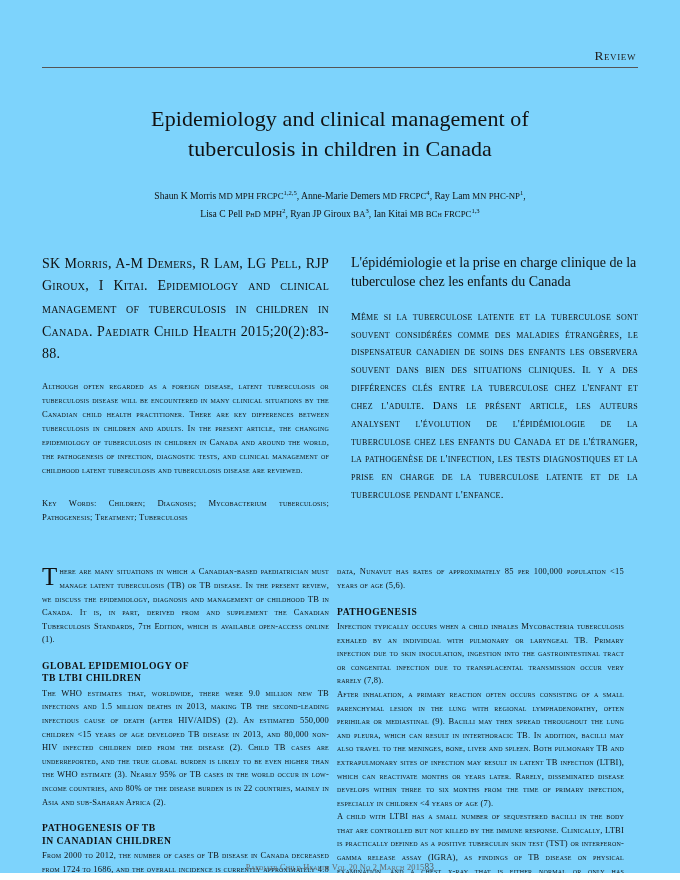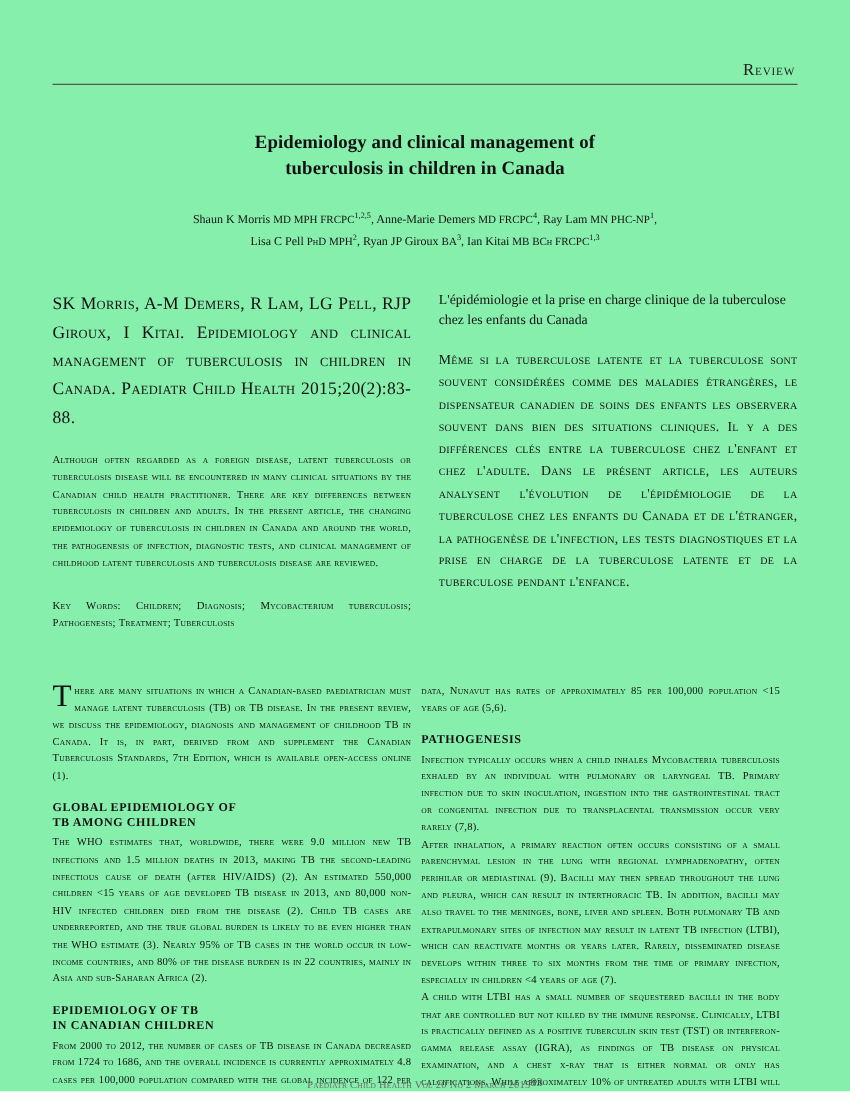--- a/index.html
+++ b/index.html
@@ -13,21 +13,21 @@
     font-family: "Liberation Serif", serif;
     color: #1a1a1a;
     position: relative;
     overflow: hidden;
   }
   .page {
     position: absolute;
     left: 0; top: 0;
     width: 680px;
     height: 880px;
-    background: #86efac;
+    background: #7dd3fc;
   }
   .content {
     position: absolute;
     left: 42px;
     top: 0;
     width: 596px;
   }
 
   
   .kicker {
@@ -41,23 +41,23 @@
     padding-right: 2px;
   }
   .hr-top {
     border: 0;
     border-top: 0.8px solid #555;
     margin: 3px 0 0 0;
   }
 
   .title {
     text-align: center;
-    font-size: 15px;
+    font-size: 22px;
     line-height: 1.38;
-    font-weight: bold;
+    font-weight: normal;
     margin: 36px 24px 16px 24px;
     color: #111;
     letter-spacing: 0.1px;
   }
 
   .authors {
     text-align: center;
     font-size: 9.6px;
     line-height: 1.75;
     margin-top: 22px;
@@ -78,21 +78,21 @@
   .cite {
     font-size: 14px;
     line-height: 1.62;
     font-variant: small-caps;
     letter-spacing: 0.25px;
     font-weight: normal;
     color: #111;
     text-align: justify;
   }
   .fr-title {
-    font-size: 11px;
+    font-size: 14px;
     line-height: 1.4;
     color: #111;
   }
   .abs-body {
     font-size: 8.6px;
     line-height: 1.62;
     text-align: justify;
     font-variant: small-caps;
     letter-spacing: 0.22px;
     margin-top: 14px;
@@ -207,25 +207,25 @@
         <div class="fr-title">L'épidémiologie et la prise en charge clinique de la tuberculose chez les enfants du Canada</div>
         <div class="abs-body-fr">Même si la tuberculose latente et la tuberculose sont souvent considérées comme des maladies étrangères, le dispensateur canadien de soins des enfants les observera souvent dans bien des situations cliniques. Il y a des différences clés entre la tuberculose chez l'enfant et chez l'adulte. Dans le présent article, les auteurs analysent l'évolution de l'épidémiologie de la tuberculose chez les enfants du Canada et de l'étranger, la pathogenèse de l'infection, les tests diagnostiques et la prise en charge de la tuberculose latente et de la tuberculose pendant l'enfance.</div>
       </div>
     </div>
 
     <div class="main-wrap">
       <div class="col body-text">
         <p class="dropcap-para">There are many situations in which a Canadian-based paediatrician must manage latent tuberculosis (TB) or TB disease. In the present review, we discuss the epidemiology, diagnosis and management of childhood TB in Canada. It is, in part, derived from and supplement the Canadian Tuberculosis Standards, 7th Edition, which is available open-access online (1).</p>
         <div class="sec-head">
           <span>GLOBAL EPIDEMIOLOGY OF</span><br>
-          <span>TB AMONG CHILDREN</span>
+          <span>TB LTBI CHILDREN</span>
         </div>
         <p>The WHO estimates that, worldwide, there were 9.0 million new TB infections and 1.5 million deaths in 2013, making TB the second-leading infectious cause of death (after HIV/AIDS) (2). An estimated 550,000 children &lt;15 years of age developed TB disease in 2013, and 80,000 non-HIV infected children died from the disease (2). Child TB cases are underreported, and the true global burden is likely to be even higher than the WHO estimate (3). Nearly 95% of TB cases in the world occur in low-income countries, and 80% of the disease burden is in 22 countries, mainly in Asia and sub-Saharan Africa (2).</p>
         <div class="sec-head">
-          <span>EPIDEMIOLOGY OF TB</span><br>
+          <span>PATHOGENESIS OF TB</span><br>
           <span>IN CANADIAN CHILDREN</span>
         </div>
         <p>From 2000 to 2012, the number of cases of TB disease in Canada decreased from 1724 to 1686, and the overall incidence is currently approximately 4.8 cases per 100,000 population compared with the global incidence of 122 per 100,000 (1). From 2005 to 2012, an average of 95 cases of TB were reported annually in children &lt;15 years of age; the highest paediatric rate was in infants &lt;1 year of age (1). In Canada, paediatric TB is largely a disease affecting foreign-born children, children of foreign-born parents, and First Nations and Inuit children (1,4). Based on the most recent available</p>
       </div>
 
       <div class="col body-text">
         <p>data, Nunavut has rates of approximately 85 per 100,000 population &lt;15 years of age (5,6).</p>
         <div class="sec-head">PATHOGENESIS</div>
         <p>Infection typically occurs when a child inhales Mycobacteria tuberculosis exhaled by an individual with pulmonary or laryngeal TB. Primary infection due to skin inoculation, ingestion into the gastrointestinal tract or congenital infection due to transplacental transmission occur very rarely (7,8).</p>
         <p>After inhalation, a primary reaction often occurs consisting of a small parenchymal lesion in the lung with regional lymphadenopathy, often perihilar or mediastinal (9). Bacilli may then spread throughout the lung and pleura, which can result in interthoracic TB. In addition, bacilli may also travel to the meninges, bone, liver and spleen. Both pulmonary TB and extrapulmonary sites of infection may result in latent TB infection (LTBI), which can reactivate months or years later. Rarely, disseminated disease develops within three to six months from the time of primary infection, especially in children &lt;4 years of age (7).</p>

